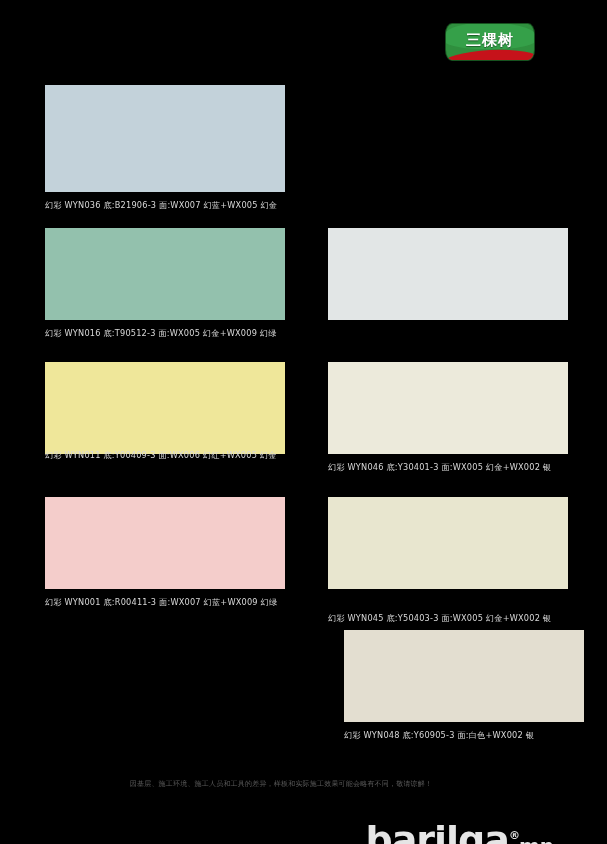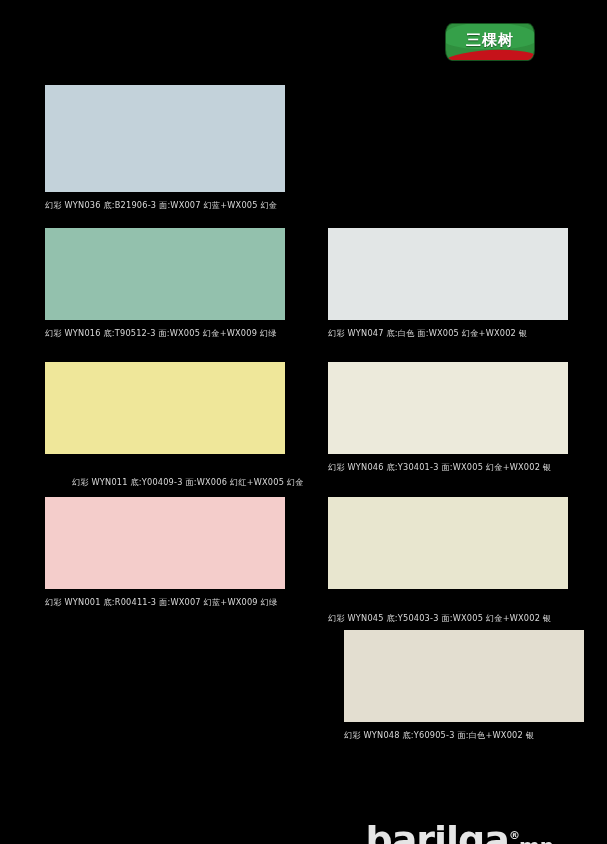--- a/index.html
+++ b/index.html
@@ -140,36 +140,35 @@
           <svg class="tex" width="100%" height="100%">
             <defs>
               <filter id="tex2">
                 <feTurbulence type="turbulence" baseFrequency="0.42" numOctaves="3" seed="17" result="t"></feTurbulence>
                 <feColorMatrix in="t" type="matrix" values="0 0 0 0 0  0 0 0 0 0  0 0 0 0 0  1.2 0 0 0 -0.45"></feColorMatrix>
               </filter>
             </defs>
             <rect width="100%" height="100%" filter="url(#tex2)" fill="#ffffff"></rect>
           </svg>
         </div>
-        <div class="caption" style="top: 100px;">幻彩 WYN047  底:白色  面:WX005 幻金+WX002 银</div>
       </div>
       <div class="swatch-block" style="left: 45px; top: 362px; width: 240px; height: 114px;">
         <div class="swatch" style="height: 92px;">
           <div class="base" style="background: rgb(239, 231, 154);"></div>
           <svg class="tex" width="100%" height="100%">
             <defs>
               <filter id="tex3">
                 <feTurbulence type="turbulence" baseFrequency="0.42" numOctaves="3" seed="24" result="t"></feTurbulence>
                 <feColorMatrix in="t" type="matrix" values="0 0 0 0 0  0 0 0 0 0  0 0 0 0 0  1.2 0 0 0 -0.45"></feColorMatrix>
               </filter>
             </defs>
             <rect width="100%" height="100%" filter="url(#tex3)" fill="#fbf6c8"></rect>
           </svg>
         </div>
-        <div class="caption" style="top: 115px; margin-left: 27px;">幻彩 WYN011  底:Y00409-3  面:WX006 幻红+WX005 幻金</div>
+        <div class="caption" style="top: 88px;">幻彩 WYN011  底:Y00409-3  面:WX006 幻红+WX005 幻金</div>
       </div>
       <div class="swatch-block" style="left: 328px; top: 362px; width: 240px; height: 114px;">
         <div class="swatch" style="height: 92px;">
           <div class="base" style="background: rgb(236, 234, 219);"></div>
           <svg class="tex" width="100%" height="100%">
             <defs>
               <filter id="tex4">
                 <feTurbulence type="turbulence" baseFrequency="0.42" numOctaves="3" seed="31" result="t"></feTurbulence>
                 <feColorMatrix in="t" type="matrix" values="0 0 0 0 0  0 0 0 0 0  0 0 0 0 0  1.2 0 0 0 -0.45"></feColorMatrix>
               </filter>
@@ -219,18 +218,19 @@
                 <feColorMatrix in="t" type="matrix" values="0 0 0 0 0  0 0 0 0 0  0 0 0 0 0  1.2 0 0 0 -0.45"></feColorMatrix>
               </filter>
             </defs>
             <rect width="100%" height="100%" filter="url(#tex7)" fill="#f7f4e9"></rect>
           </svg>
         </div>
         <div class="caption" style="top: 100px;">幻彩 WYN048  底:Y60905-3  面:白色+WX002 银</div>
       </div>
     </div>
 
+  <div class="footer-note">因基层、施工环境、施工人员和工具的差异，样板和实际施工效果可能会略有不同，敬请谅解！</div>
 
   <div class="watermark">
     <span>barilga</span><span class="wm-reg">®</span><span class="wm-sub">mn</span>
   </div>
 
 </div>
 
 </body></html>

